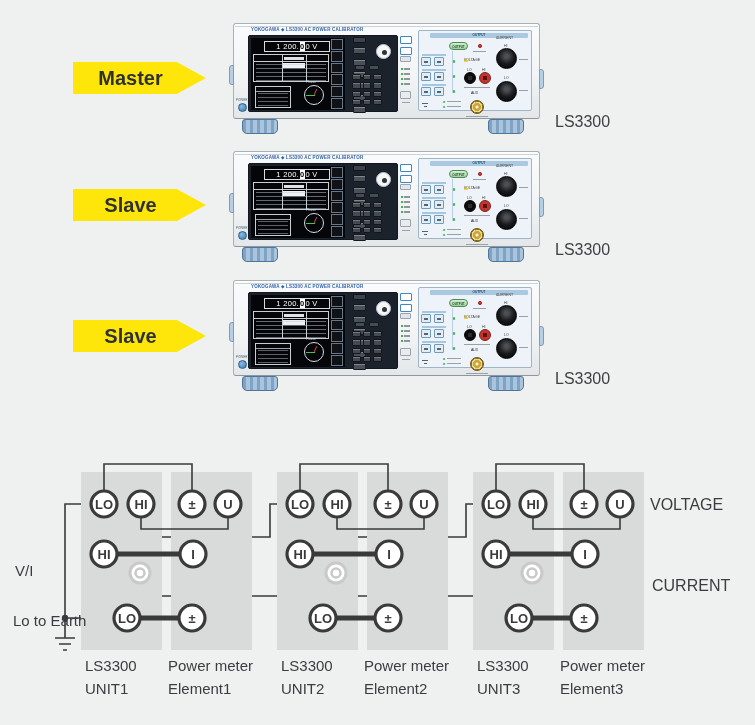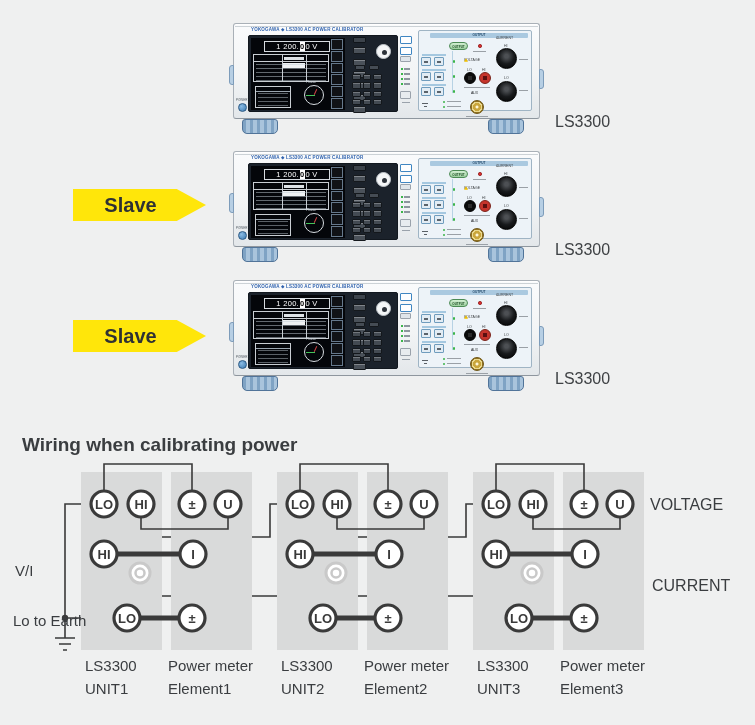--- a/index.html
+++ b/index.html
@@ -158,20 +158,21 @@
     font-family:"Liberation Sans","DejaVu Sans",sans-serif; }
   .aux-outer { fill:#ffffff; stroke:#c9c9c9; stroke-width:3; }
   .aux-inner { fill:#ffffff; stroke:#c9c9c9; stroke-width:2.5; }
   .dot { fill:#3a3a3a; }
 </style>
 </head>
 <body>
 
 <div class="page">
 
+  <div class="arrow a1">Master</div>
   <div class="arrow a2">Slave</div>
   <div class="arrow a3">Slave</div>
 
   <div class="ls-caption c1">LS3300</div>
   <div class="ls-caption c2">LS3300</div>
   <div class="ls-caption c3">LS3300</div>
 
   <div class="device-slot s1">
   <div class="device">
     <div class="dev-body"></div>
@@ -604,21 +605,20 @@
       <div class="rp-ground"></div>
     </div>
 
     <i class="foot f1"></i>
     <i class="foot f2"></i>
     <i class="tab-l"></i>
     <i class="tab-r"></i>
   </div>
 </div>
 
-  <div class="wiring-title">Wiring when calibrating power</div>
 
   <svg class="wiring-svg" viewBox="0 0 755 725" xmlns="http://www.w3.org/2000/svg">
 
     <path class="wire" d="M91,504 L65,504 L65,638 M65,618 L114,618 M55,638 L75,638 M59,644 L71,644 M63,650 L67,650"></path>
     <circle class="dot" cx="65" cy="618" r="3.2"></circle>
     <path class="wire" d="M113,512 L113,537 L270,537 L270,504 L291,504"></path>
     <path class="wire" d="M309,512 L309,537 L466,537 L466,504 L487,504"></path>
     <path class="wire" d="M127,607 L127,596 L517,596 L517,607 M323,596 L323,607"></path>
 
     <g id="wgroup">

